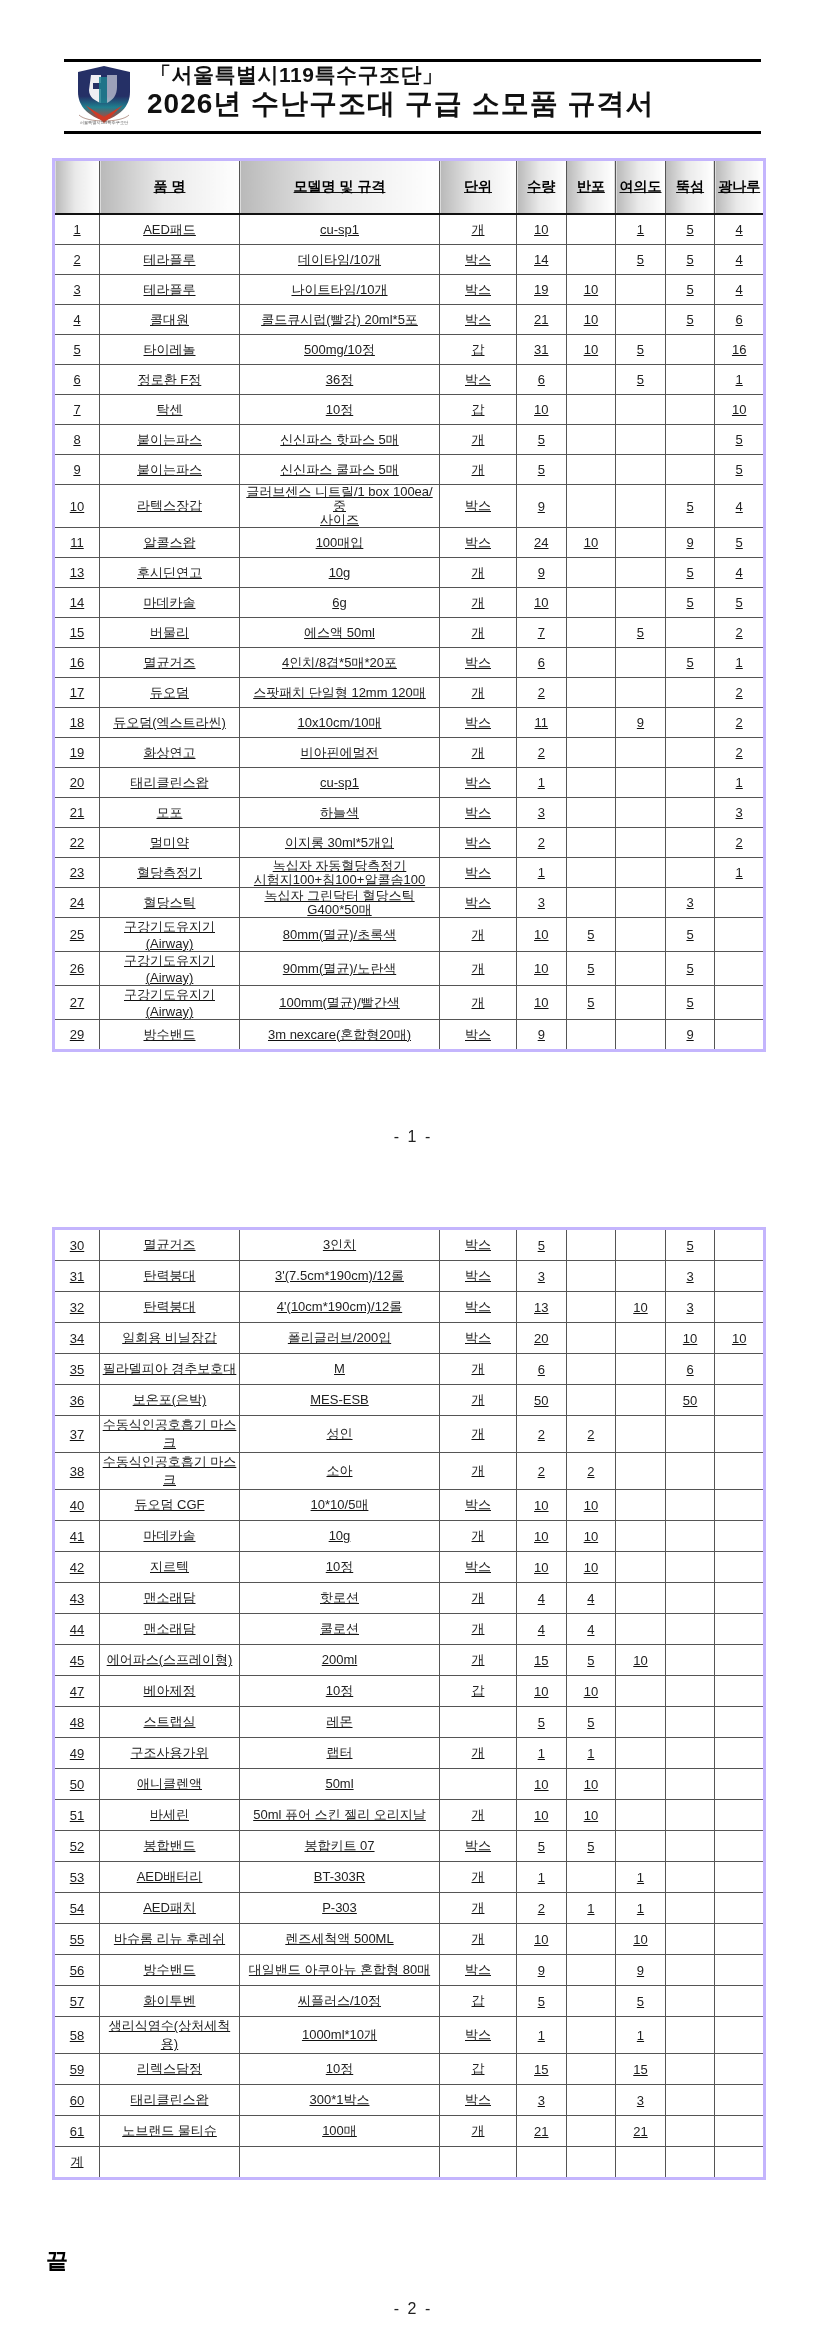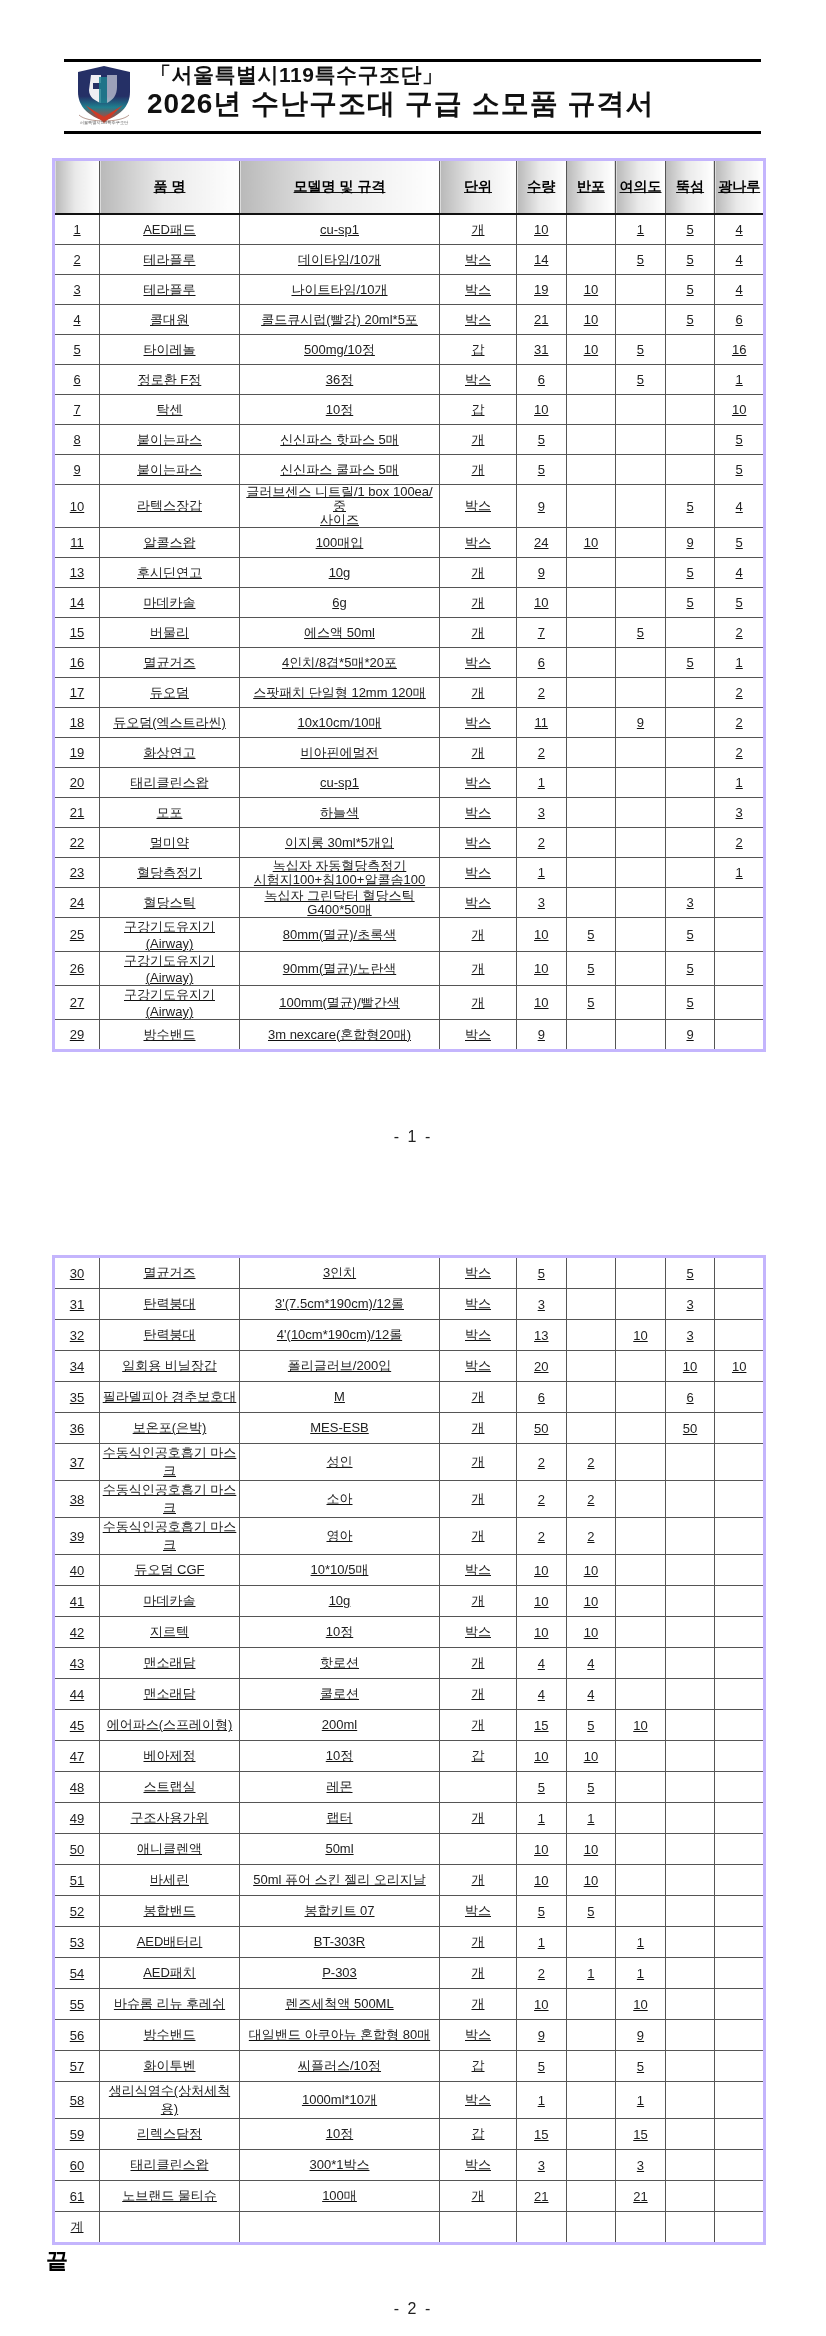--- a/index.html
+++ b/index.html
@@ -11,21 +11,21 @@
   .rule-top{top:59px;}
   .rule-bottom{top:131px;}
   .logo{position:absolute;left:71px;top:65px;width:66px;height:62px;}
   .org-name{position:absolute;left:150px;top:61px;font-size:21px;font-weight:bold;letter-spacing:0.5px;white-space:nowrap;}
   .doc-title{position:absolute;left:147px;top:85px;font-size:28px;font-weight:bold;letter-spacing:1px;white-space:nowrap;}
 
   
   table.supply{position:absolute;left:52px;width:711px;border-collapse:collapse;table-layout:fixed;
     border:3px solid #c4b5fd;text-decoration:underline;}
   #table1{top:158px;}
-  #table2{top:1227px;margin-top:28px;}
+  #table2{top:1227px;}
   table.supply th, table.supply td{border:1px solid #555;text-align:center;vertical-align:middle;
     font-size:13px;color:#222;padding:0 2px;overflow:hidden;}
   table.supply thead th{height:52px;font-size:14px;font-weight:bold;color:#000;
     background:linear-gradient(90deg,#b9b9b9 0%,#e9e9e9 45%,#ffffff 100%);
     border-bottom:2px solid #111;}
   table.supply tbody td{height:29px;}
   #table2 tbody td{height:30px;}
   td.c-model{white-space:pre-line;line-height:14px;}
   col.w-no{width:46px;} col.w-name{width:140px;} col.w-model{width:200px;} col.w-unit{width:77px;}
   col.w-qty,col.w-banpo,col.w-yeouido,col.w-ttukseom,col.w-gwangnaru{width:49.6px;}
@@ -489,31 +489,20 @@
           <td class="c-name">수동식인공호흡기 마스크</td>
           <td class="c-model">소아</td>
           <td class="c-unit">개</td>
           <td class="c-qty">2</td>
           <td class="c-banpo">2</td>
           <td class="c-yeouido"></td>
           <td class="c-ttukseom"></td>
           <td class="c-gwangnaru"></td>
         </tr>
         <tr>
-          <td class="c-no">39</td>
-          <td class="c-name">수동식인공호흡기 마스크</td>
-          <td class="c-model">영아</td>
-          <td class="c-unit">개</td>
-          <td class="c-qty">2</td>
-          <td class="c-banpo">2</td>
-          <td class="c-yeouido"></td>
-          <td class="c-ttukseom"></td>
-          <td class="c-gwangnaru"></td>
-        </tr>
-        <tr>
           <td class="c-no">40</td>
           <td class="c-name">듀오덤 CGF</td>
           <td class="c-model">10*10/5매</td>
           <td class="c-unit">박스</td>
           <td class="c-qty">10</td>
           <td class="c-banpo">10</td>
           <td class="c-yeouido"></td>
           <td class="c-ttukseom"></td>
           <td class="c-gwangnaru"></td>
         </tr>

